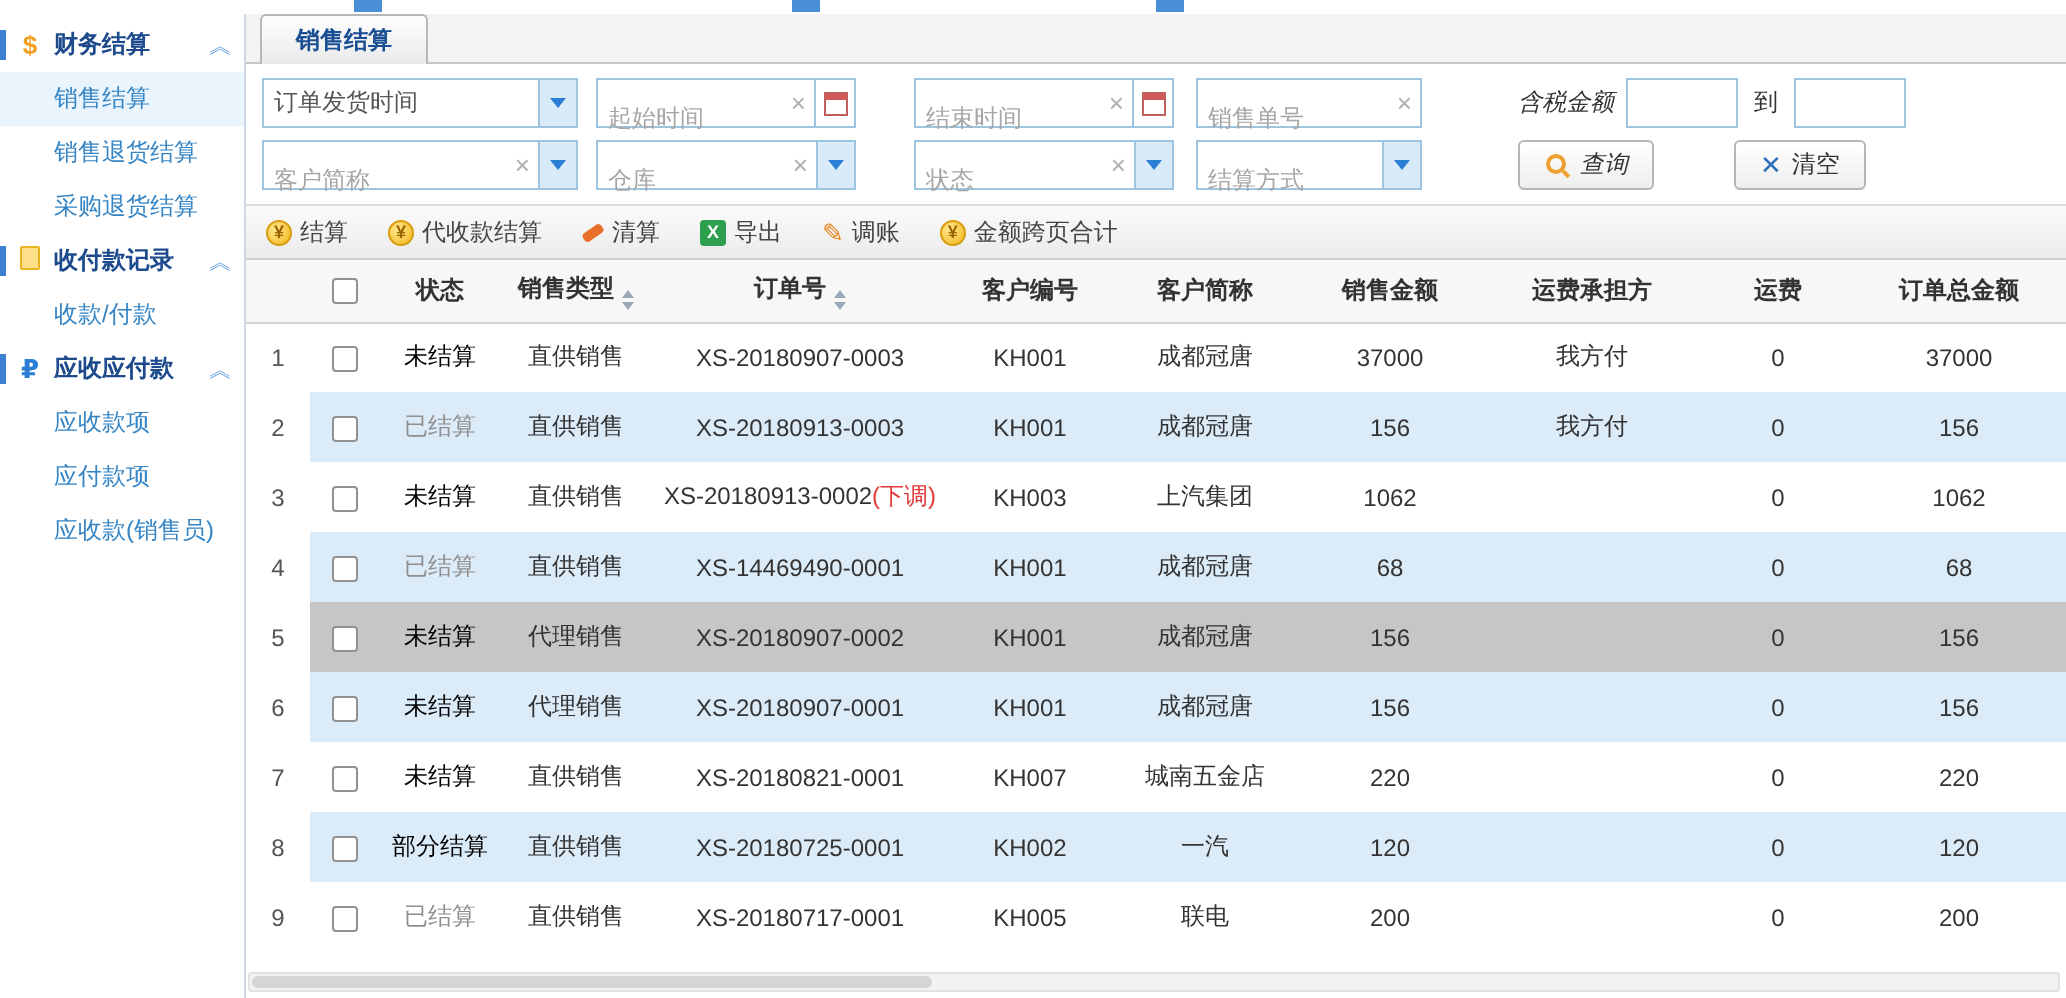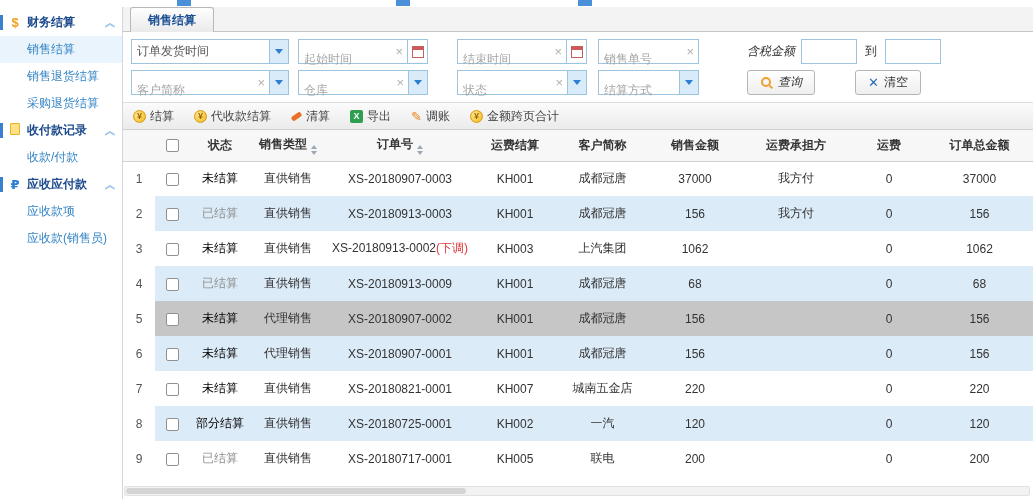--- a/index.html
+++ b/index.html
@@ -32,21 +32,21 @@
   
   .filters { padding:7px 0 7px 8px; }
   .f-row { display:flex; align-items:center; height:25px; }
   .f-row + .f-row { margin-top:6px; }
   .fw { display:flex; align-items:center; height:25px; border:1px solid #9ec5e0; background:#fff; }
   .fw input { border:none; outline:none; flex:1; min-width:0; font-size:12px; padding:0 5px; color:#444; font-family:inherit; background:transparent;margin-top:14px; }
   .fw input::placeholder { color:#a6a6a6; }
   .fw .value { flex:1; font-size:12px; padding:0 5px; color:#555; white-space:nowrap; }
   .w-select { width:158px; }
   .w-date { width:130px; }
-  .w-text { width:101px;justify-content:flex-end; }
+  .w-text { width:113px;justify-content:flex-end; }
   .w-amt { width:56px; }
   .m1 { margin-left:9px; } .m2 { margin-left:29px; } .m3 { margin-left:11px; }
   .m4 { margin-left:48px;font-style:italic; } .m5 { margin-left:6px; } .m6 { margin-left:8px; } .m7 { margin-left:40px; }
   .xclear { color:#b0b0b0; font-size:13px; padding:0 4px; cursor:pointer; }
   .chevbox { width:19px; align-self:stretch; background:#d9eaf8; border-left:1px solid #9ec5e0; display:flex; align-items:center; justify-content:center; cursor:pointer; }
   .tri { width:0; height:0; border-left:4px solid transparent; border-right:4px solid transparent; border-top:5px solid #2a7fd4; }
   .calbox { width:20px; align-self:stretch; border-left:1px solid #9ec5e0; display:flex; align-items:center; justify-content:center; background:#fff; cursor:pointer; }
   .cal { width:12px; height:12px; border:1px solid #c06060; position:relative; background:#fff; }
   .cal::before { content:""; position:absolute; left:0; right:0; top:0; height:3px; background:#d05858; }
   .lbl { font-size:12px; color:#333; white-space:nowrap; }
@@ -112,20 +112,21 @@
           <span class="gchev">《</span>
         </div>
         <div class="sb-item">收款/付款</div>
         <div class="sb-group">
           <span class="gbar"></span>
           <span class="gicon blue">₽</span>
           <span class="glabel">应收应付款</span>
           <span class="gchev">《</span>
         </div>
         <div class="sb-item">应收款项</div>
+        <div class="sb-item">应付款项</div>
         <div class="sb-item">应收款(销售员)</div>
       </aside>
 
     <main class="main">
       <div class="tabbar">
         <div class="tab">销售结算</div>
       </div>
 
       <div class="filters">
         <div class="f-row">
@@ -249,21 +250,21 @@
               <th><span class="checkbox"></span></th>
               <th><span>状态</span></th>
               <th><span>销售类型</span><span class="sort">
                   <span class="up"></span>
                   <span class="down"></span>
                 </span></th>
               <th><span>订单号</span><span class="sort">
                   <span class="up"></span>
                   <span class="down"></span>
                 </span></th>
-              <th><span>运费结算</span></th>
+              <th><span>客户编号</span></th>
               <th><span>客户简称</span></th>
               <th><span>销售金额</span></th>
               <th><span>运费承担方</span></th>
               <th><span>运费</span></th>
               <th><span>订单总金额</span></th>
             </tr>
           </thead>
         <tbody>
             <tr>
               <td class="numcell">1</td>
@@ -302,21 +303,21 @@
               <td>1062</td>
               <td></td>
               <td>0</td>
               <td>1062</td>
             </tr>
             <tr class="alt">
               <td class="numcell">4</td>
               <td><span class="checkbox"></span></td>
               <td><span class="status-gray">已结算</span></td>
               <td>直供销售</td>
-              <td><span>XS-20180913-0009</span></td>
+              <td><span>XS-14469490-0001</span></td>
               <td>KH001</td>
               <td>成都冠唐</td>
               <td>68</td>
               <td></td>
               <td>0</td>
               <td>68</td>
             </tr>
             <tr class="sel">
               <td class="numcell">5</td>
               <td><span class="checkbox"></span></td>

